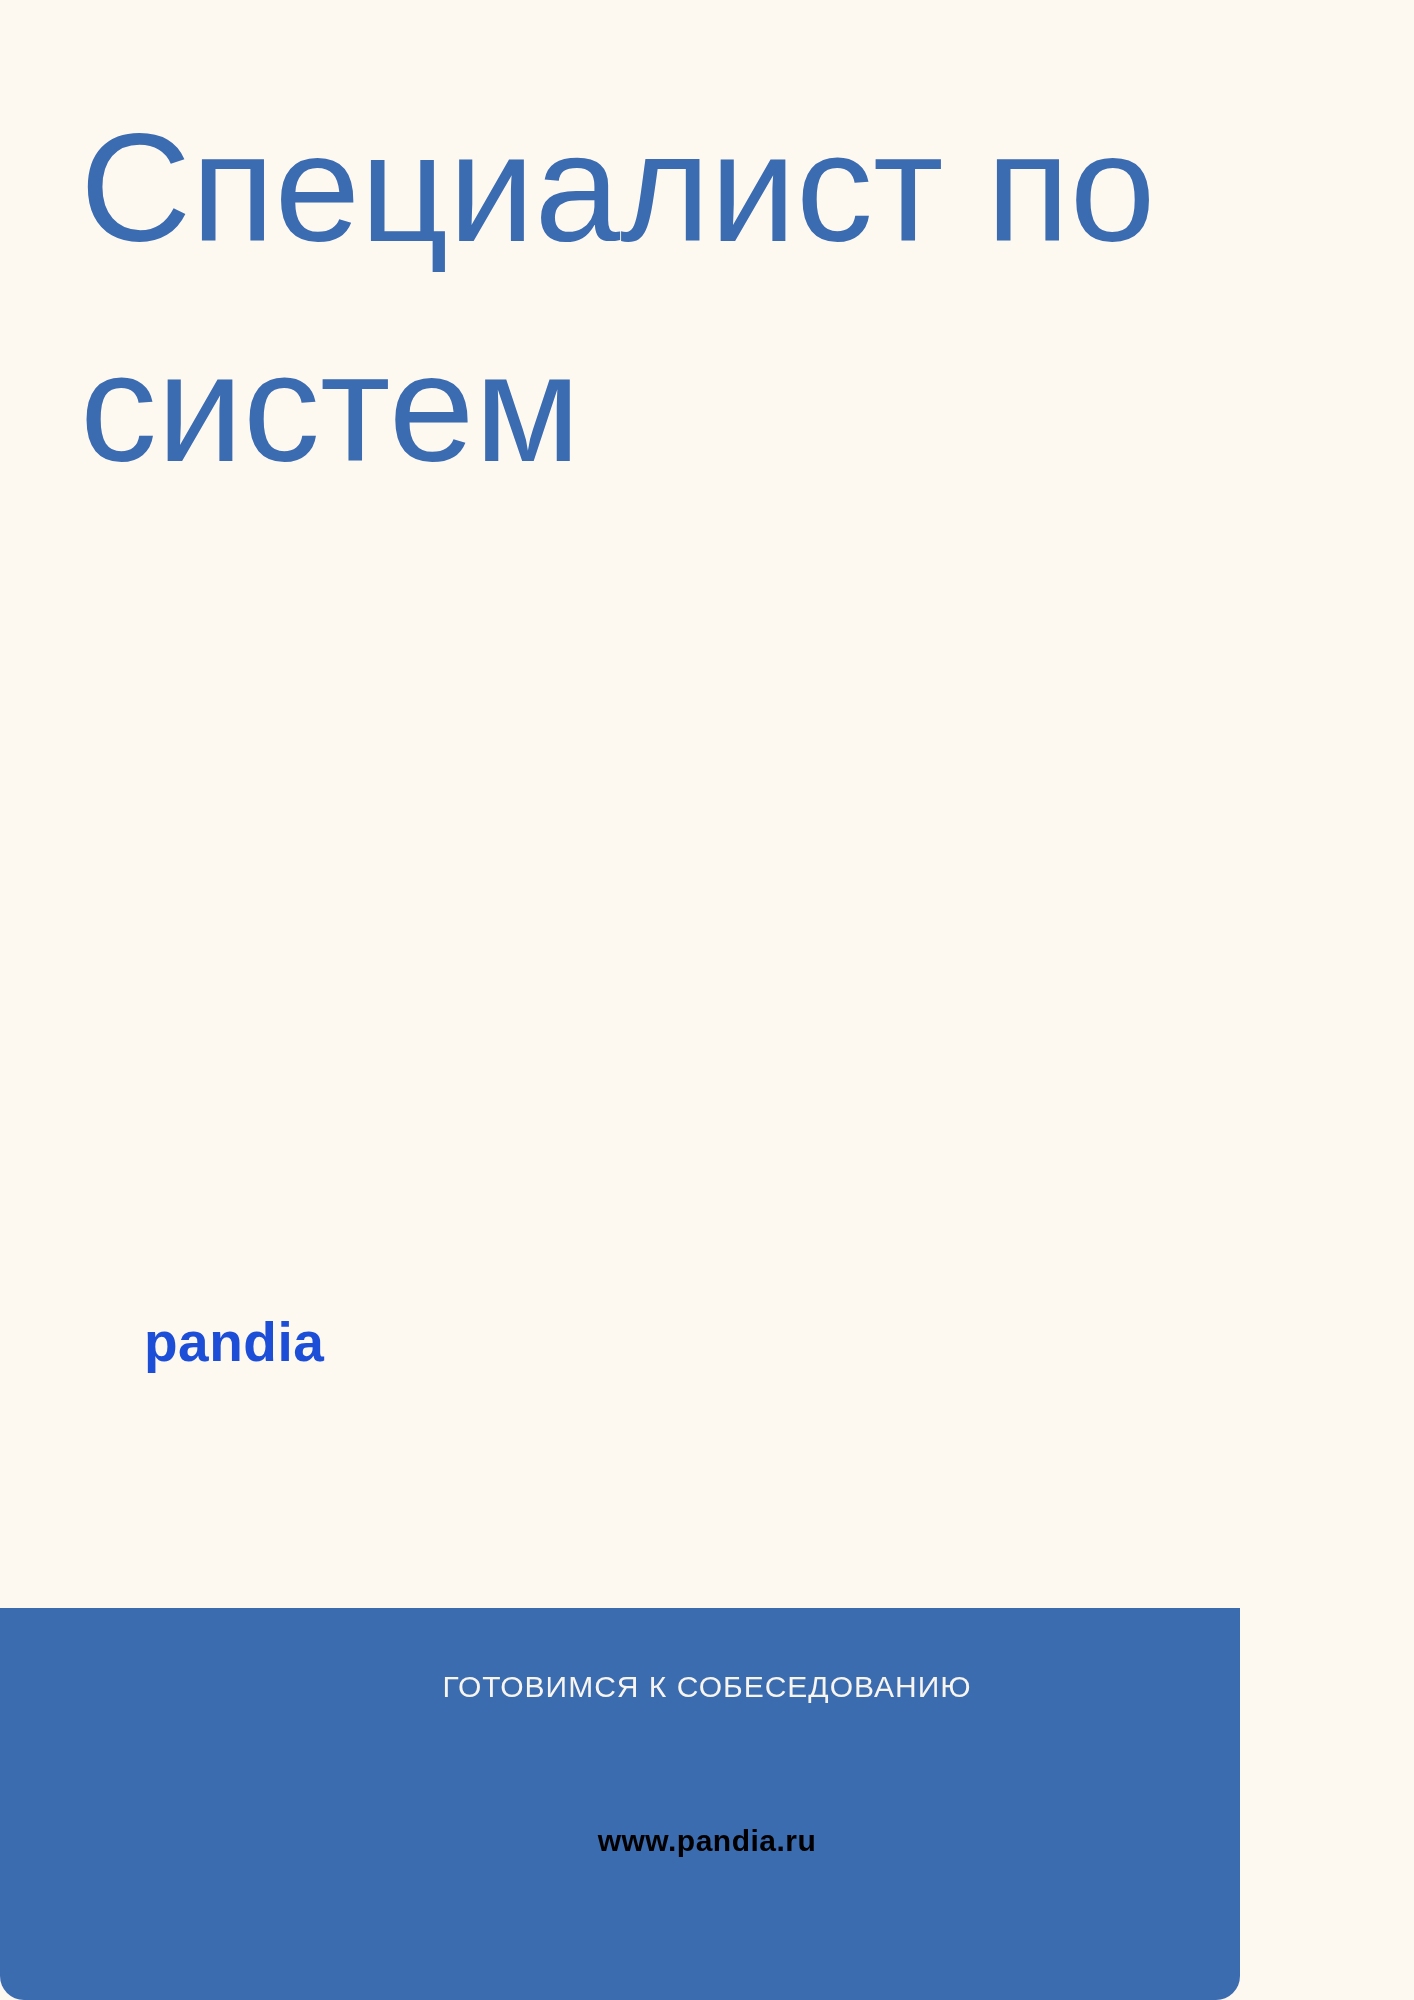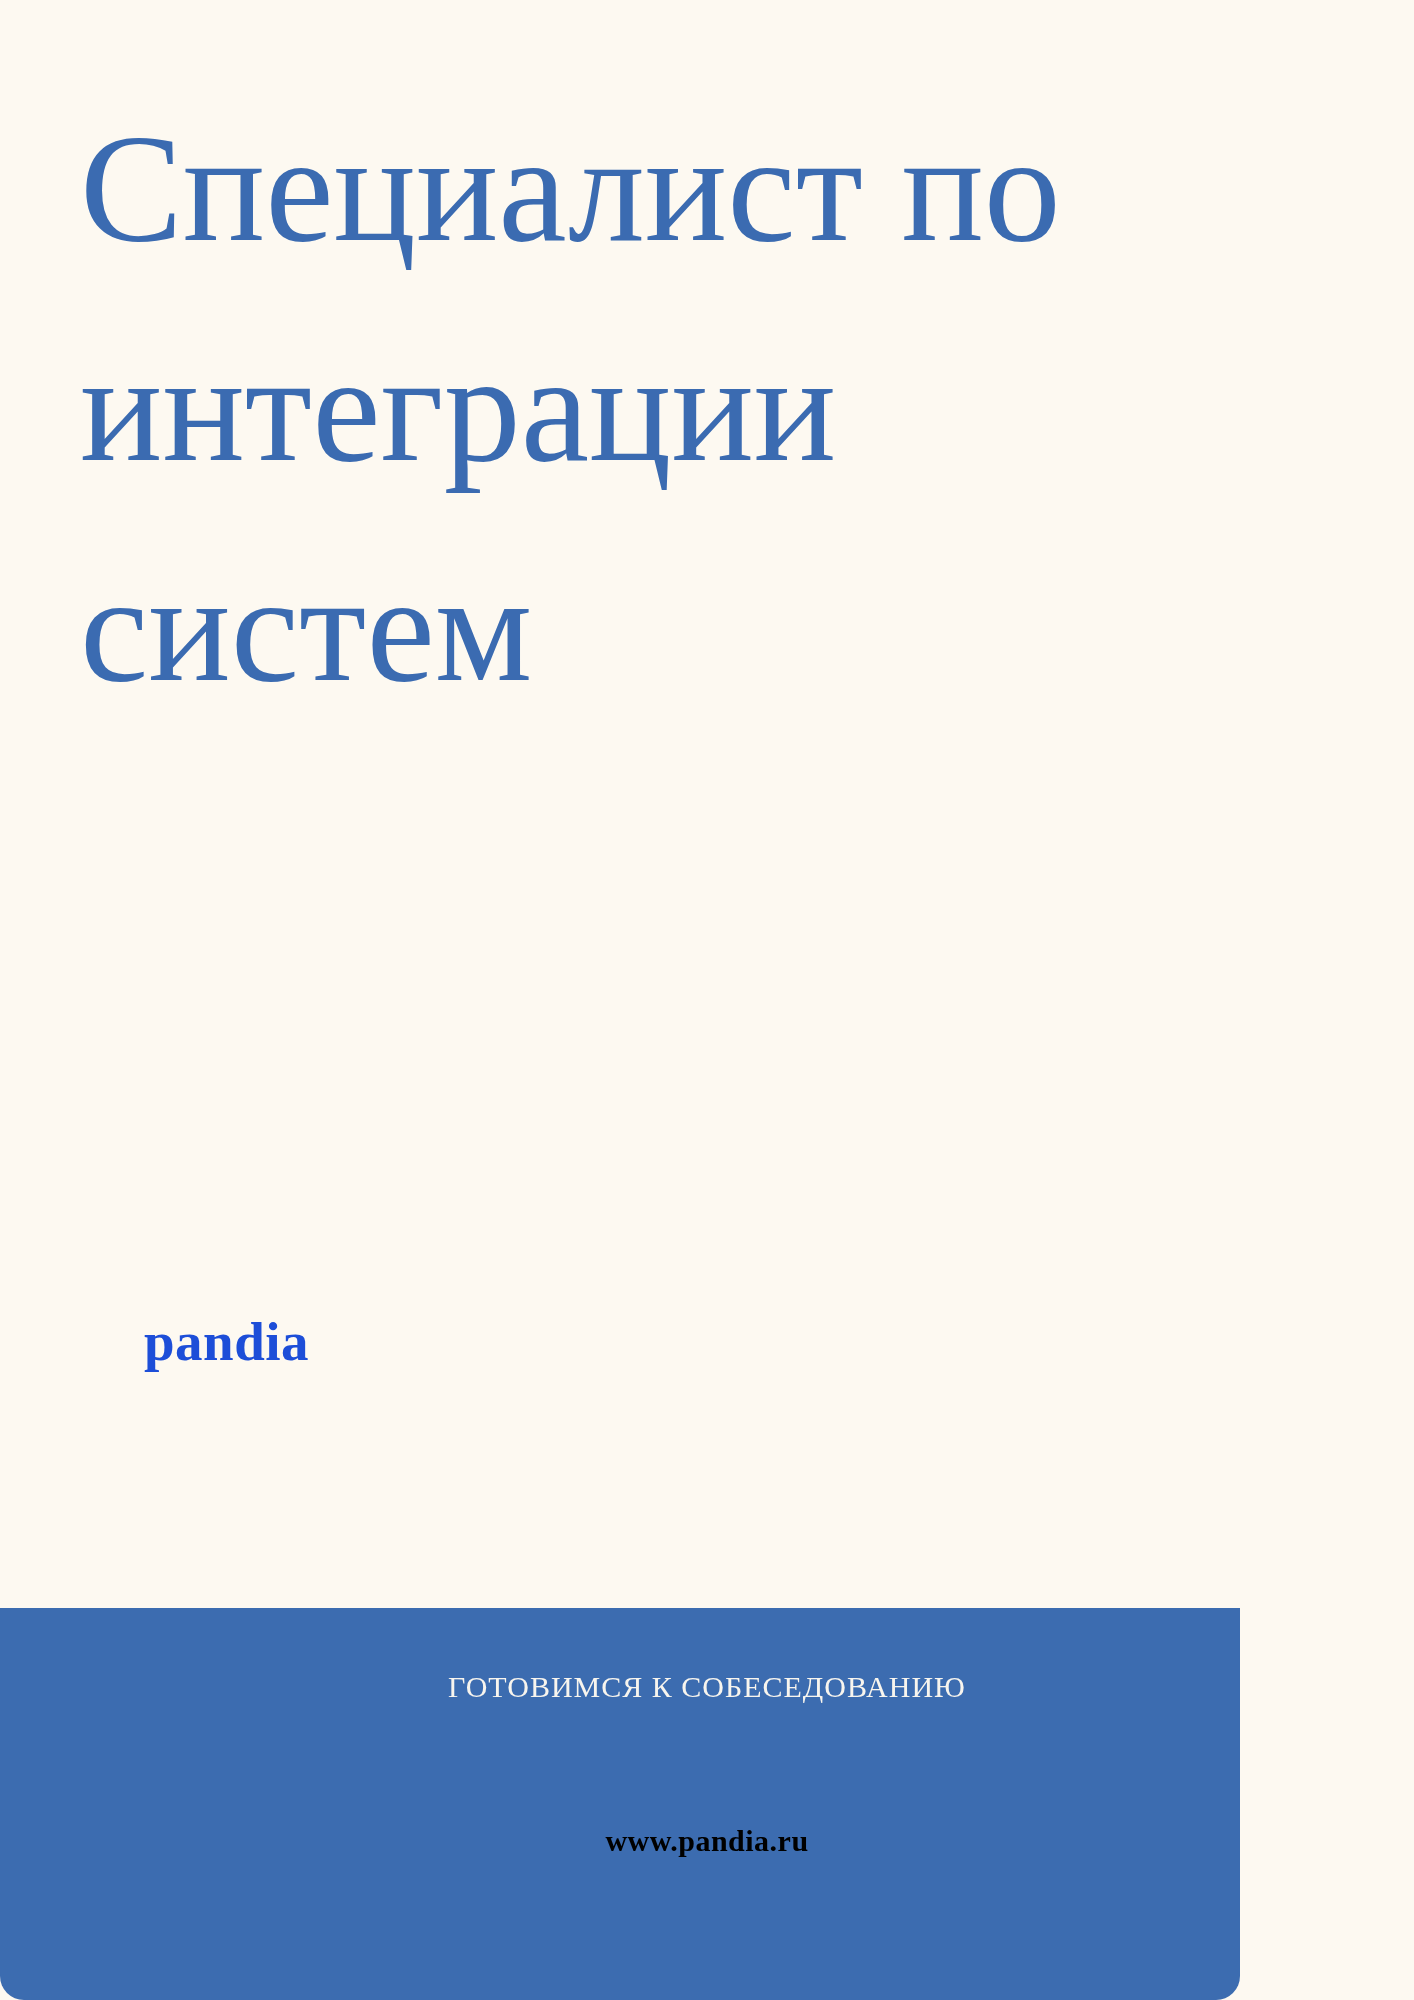--- a/index.html
+++ b/index.html
@@ -6,21 +6,21 @@
     margin: 0;
     padding: 0;
     background: #fdf9f1;
   }
   .page {
     position: relative;
     width: 1240px;
     height: 2000px;
     background: #fdf9f1;
     overflow: hidden;
-    font-family: Liberation Serif, serif;
+    font-family: Liberation Sans, sans-serif;
     border-radius: 24px;
   }
   .title {
     position: absolute;
     left: 80px;
     top: 78px;
     margin: 0;
     font-size: 154px;
     font-weight: 400;
     line-height: 220px;
@@ -70,21 +70,20 @@
     color: #000000;
   }
 </style>
 </head>
 <body>
 
 <div class="page">
 
   <h1 class="title">
     <span class="line">Специалист по</span>
-    <span class="line">интеграции</span>
     <span class="line">систем</span>
   </h1>
 
   <div class="logo">pandia</div>
 
   <footer class="band">
     <div class="tagline">ГОТОВИМСЯ К СОБЕСЕДОВАНИЮ</div>
     <div class="url">www.pandia.ru</div>
   </footer>
 

